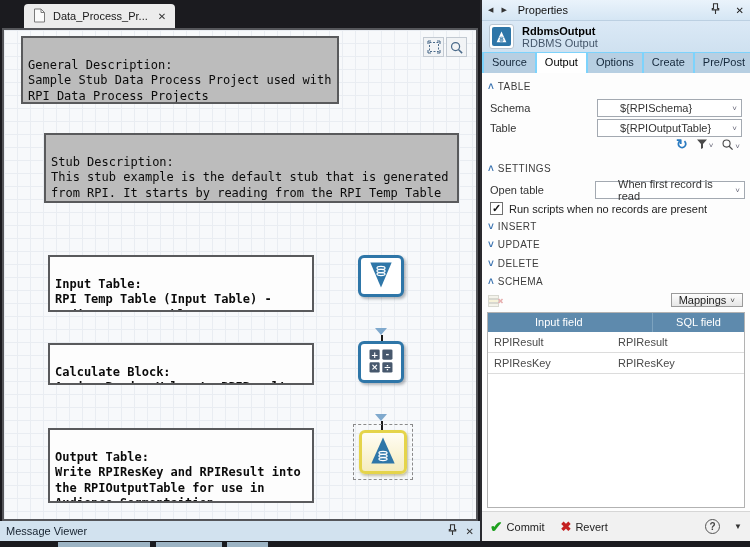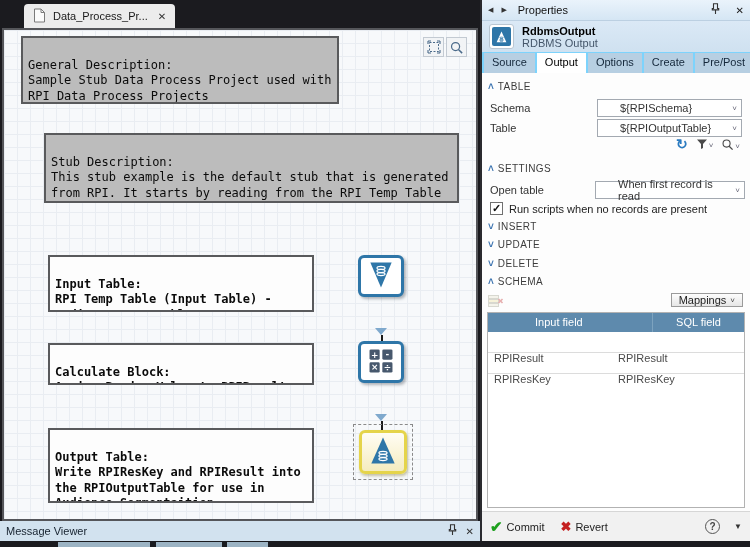--- a/index.html
+++ b/index.html
@@ -93,21 +93,21 @@
             color:#222; cursor:pointer; }
   .mapbtn .dchev2 { font-size:8px; color:#444; }
   .delbtn { position:absolute; top:222px; left:6px; opacity:.5; cursor:default; }
 
   .grid { position:absolute; left:5px; top:239px; width:258px; height:196px; border:1px solid #b2b2b2; background:#fff; }
   .grid-head { display:flex; height:19px; background:#5e8aad; color:#fff;padding-left:41px; }
   .gh-cell { padding:3px 6px; }
   .gh-c1 { width:124px; border-right:1px solid #7da3bf; }
   .gh-c2 { flex:1;text-align:center; }
   .grid-row { display:flex; height:21px; border-bottom:1px solid #dcdcdc; color:#4a4a4a; }
-  .gr-cell { padding:20px 6px; }
+  .gr-cell { padding:4px 6px; }
   .gr-c1 { width:124px; }
   .gr-c2 { flex:1; }
 
   .p-footer { position:absolute; left:0; bottom:0; width:268px; height:30px; background:#f1f1f1; border-top:1px solid #d6d6d6;
               display:flex; align-items:center; padding:0 8px; gap:6px; }
   .commit-check { color:#1ea01e; font-size:15px; font-weight:bold; }
   .revert-x { color:#c42020; font-size:13px; font-weight:bold; }
   .fbtn { display:flex; align-items:center; gap:4px; cursor:pointer; color:#222; }
   .fbtn + .fbtn { margin-left:10px; }
   .p-footer .spacer { flex:1; }

